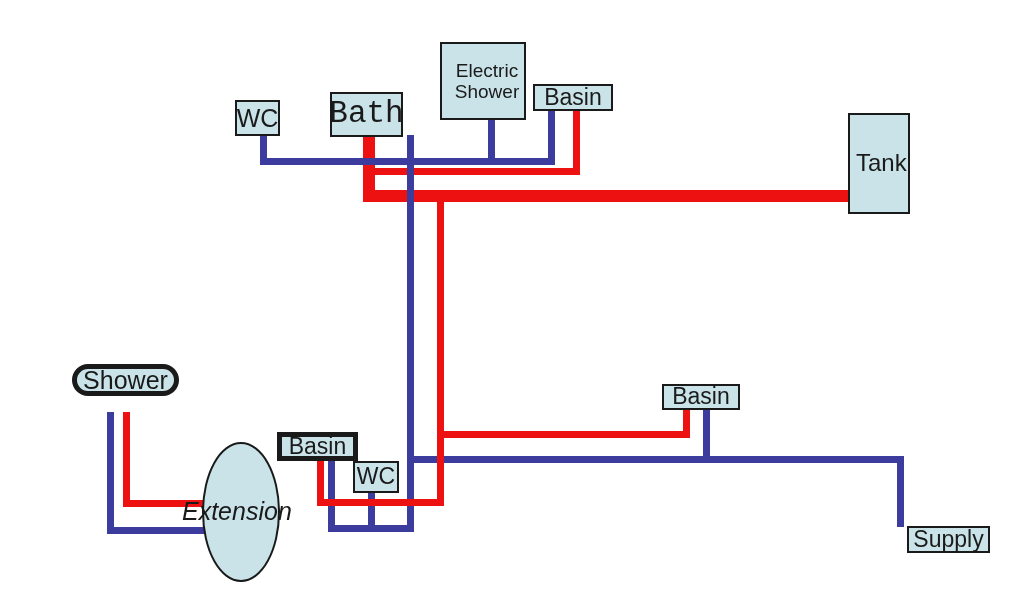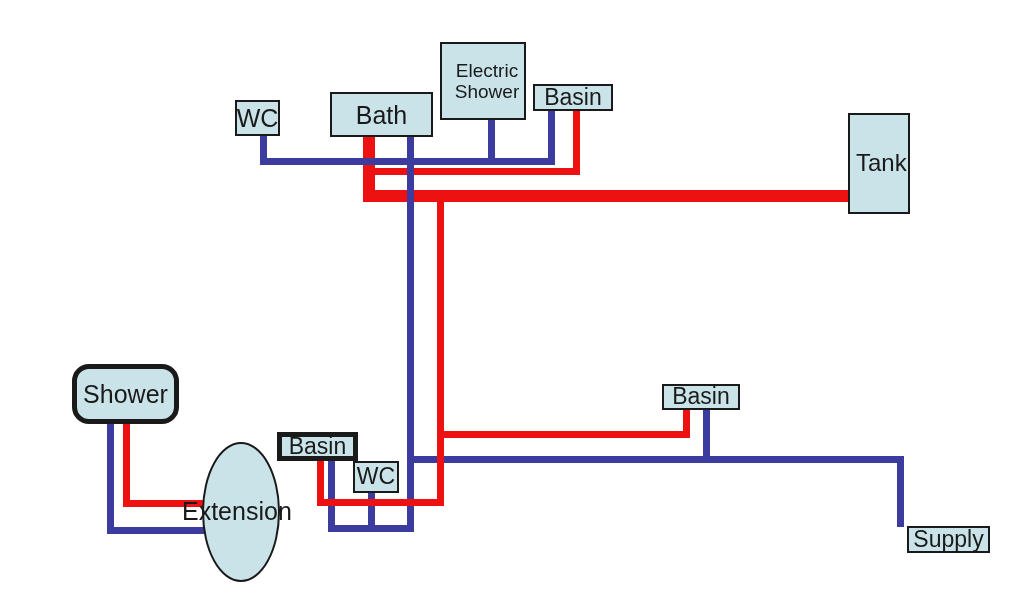--- a/index.html
+++ b/index.html
@@ -54,20 +54,21 @@
     border-radius: 50%;
     background: #c9e3e8;
   }
   #extension-label {
     position: absolute;
     left: 182px;
     top: 497px;
     font-size: 25px;
     color: #1a1a1a;
     white-space: nowrap;
+    font-style: italic;
   }
 </style>
 </head>
 <body>
 
 <div id="canvas">
   <div id="pipes">
       <div class="pipe" style="left: 363px; top: 135px; width: 12px; height: 67px; background: rgb(238, 17, 17);"></div>
       <div class="pipe" style="left: 363px; top: 190px; width: 487px; height: 12px; background: rgb(238, 17, 17);"></div>
       <div class="pipe" style="left: 366px; top: 168px; width: 214px; height: 7px; background: rgb(238, 17, 17);"></div>
@@ -89,24 +90,24 @@
       <div class="pipe" style="left: 107px; top: 527px; width: 108px; height: 7px; background: rgb(60, 60, 158);"></div>
       <div class="pipe" style="left: 437px; top: 196px; width: 7px; height: 310px; background: rgb(238, 17, 17);"></div>
       <div class="pipe" style="left: 437px; top: 431px; width: 253px; height: 7px; background: rgb(238, 17, 17);"></div>
       <div class="pipe" style="left: 683px; top: 409px; width: 7px; height: 29px; background: rgb(238, 17, 17);"></div>
       <div class="pipe" style="left: 317px; top: 499px; width: 127px; height: 7px; background: rgb(238, 17, 17);"></div>
       <div class="pipe" style="left: 317px; top: 458px; width: 7px; height: 48px; background: rgb(238, 17, 17);"></div>
     </div>
   <div id="extension-ellipse" style="background: rgb(201, 227, 232); border-color: rgb(26, 26, 26);"></div>
   <div id="nodes">
       <div class="node" style="left: 235px; top: 100px; width: 45px; height: 36px; font-size: 25px;"><span>WC</span></div>
-      <div class="node" style="left: 330px; top: 92px; width: 103px; height: 45px; font-size: 25px;"><span>Bath</span></div>
+      <div class="node" style="left: 330px; top: 92px; width: 73px; height: 45px; font-size: 31px; font-family: Liberation Mono, monospace;"><span>Bath</span></div>
       <div class="node" style="left: 440px; top: 42px; width: 86px; height: 78px; font-size: 19px; padding-left: 8px;"><span>Electric Shower</span></div>
       <div class="node" style="left: 533px; top: 84px; width: 80px; height: 27px; font-size: 23px;"><span>Basin</span></div>
       <div class="node align-left" style="left: 848px; top: 113px; width: 62px; height: 101px; font-size: 24px;"><span>Tank</span></div>
-      <div class="node bold" style="left: 72px; top: 364px; width: 107px; height: 60px; font-size: 25px; border-radius: 17px;"><span>Shower</span></div>
+      <div class="node bold" style="left: 72px; top: 364px; width: 107px; height: 32px; font-size: 25px; border-radius: 17px;"><span>Shower</span></div>
       <div class="node bold" style="left: 277px; top: 432px; width: 81px; height: 29px; font-size: 23px;"><span>Basin</span></div>
       <div class="node" style="left: 353px; top: 461px; width: 46px; height: 32px; font-size: 23px;"><span>WC</span></div>
       <div class="node" style="left: 662px; top: 384px; width: 78px; height: 26px; font-size: 23px;"><span>Basin</span></div>
       <div class="node" style="left: 907px; top: 526px; width: 83px; height: 27px; font-size: 23px;"><span>Supply</span></div>
     </div>
   <div id="extension-label" style="color: rgb(26, 26, 26);">Extension</div>
 </div>
 
 </body></html>

